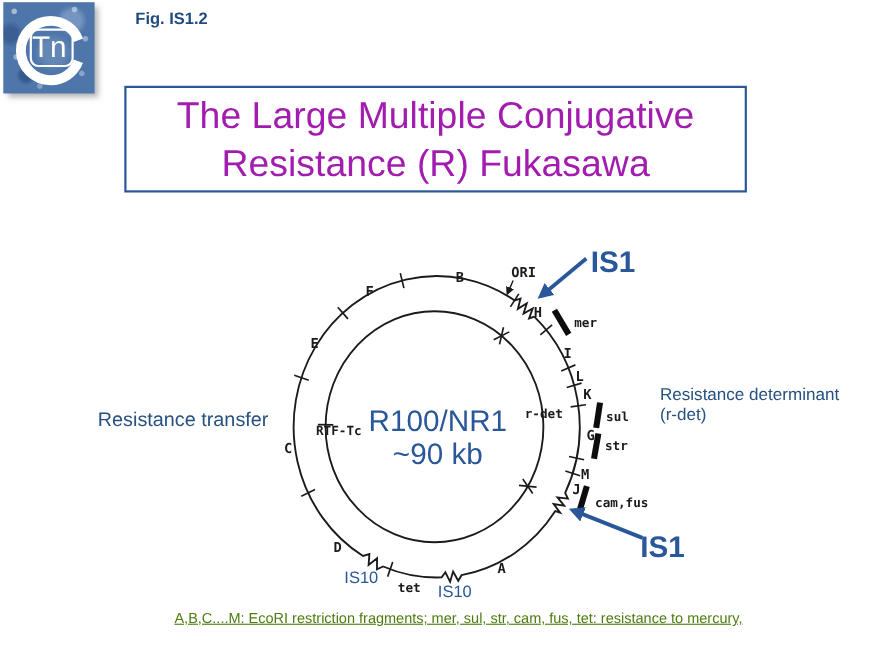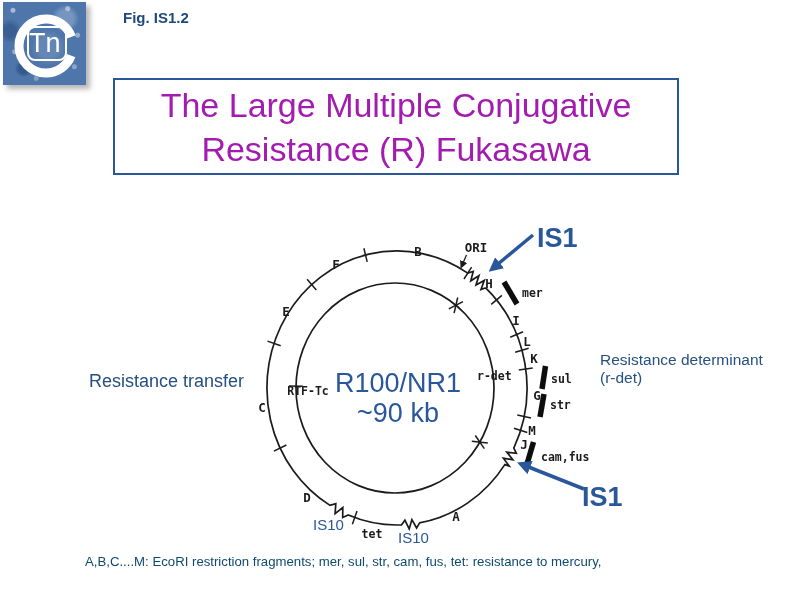--- a/index.html
+++ b/index.html
@@ -40,22 +40,22 @@
     color:#1f4a7d;font-size:12.4px;line-height:15.2px;}
   .citation .authors{font-weight:bold;}
 
   
   .rtf-caption{position:absolute;left:84px;top:358px;width:160px;text-align:right;
     color:#26507f;font-size:18px;line-height:18px;margin-top:14px;}
   .rdet-caption{position:absolute;left:600px;top:351px;width:190px;text-align:left;
     color:#26507f;font-size:15.5px;line-height:18px;}
 
   
-  .footnote{position:absolute;left:85px;top:553px;width:590px;text-align:left;
-    color:#0c4a6e;font-size:13.2px;line-height:18.5px;}
+  .footnote{position:absolute;left:85px;top:553px;width:590px;text-align:right;
+    color:#4d7c0f;font-size:13.2px;line-height:18.5px;text-decoration:underline;}
 
   
   .plasmid{position:absolute;left:0;top:0;}
   .ring{fill:none;stroke:#1b1b1b;stroke-width:1.7;}
   .tick{stroke:#1b1b1b;stroke-width:1.5;}
   .bar{stroke:#0d0d0d;stroke-width:5.5;}
   .scan-letter{font:700 12.5px "DejaVu Sans Mono",monospace;fill:#1b1b1b;}
   .scan-label{font:700 11.5px "DejaVu Sans Mono",monospace;fill:#1b1b1b;}
   .blue-arrow{stroke:#2a579a;stroke-width:3.5;fill:none;}
   .black-arrow{stroke:#1b1b1b;stroke-width:1.3;fill:none;}

